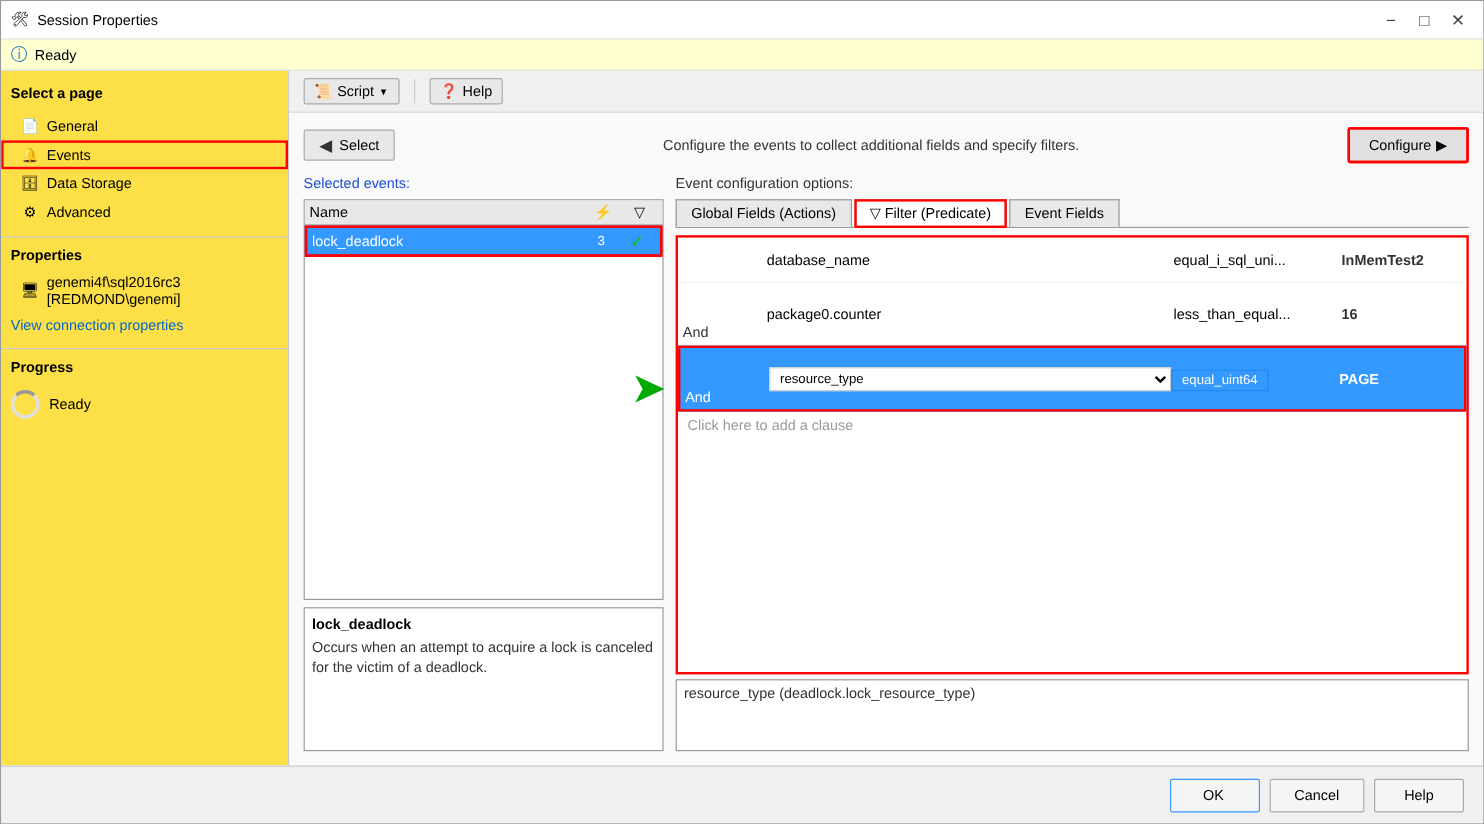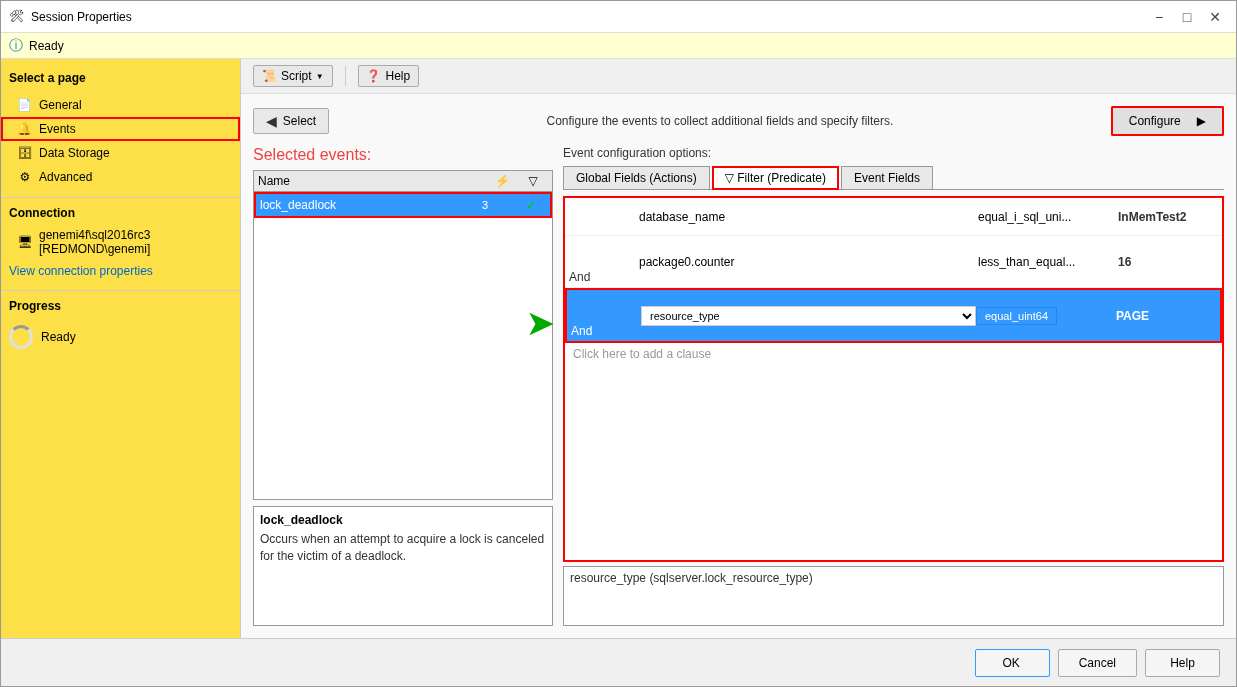--- a/index.html
+++ b/index.html
@@ -53,21 +53,21 @@
     
     .configure-row { display: flex; align-items: center; justify-content: space-between; }
     .configure-desc { font-size: 12px; color: #333; flex: 1; text-align: center; }
     .configure-btn { display: flex; align-items: center; gap: 4px; padding: 6px 16px; background: #e0e0e0; border: 2px solid red; cursor: pointer; font-size: 12px; border-radius: 2px; }
 
     
     .two-pane { display: flex; gap: 10px; flex: 1; }
 
     
     .left-pane { width: 300px; display: flex; flex-direction: column; gap: 6px; }
-    .pane-label { font-size: 16px; font-weight: normal; color: #ef4444; }
+    .pane-label { font-size: 12px; font-weight: normal; color: #1d4ed8; }
     .events-table { border: 1px solid #999; background: #fff; flex: 1; }
     .events-table-header { display: flex; background: #e8e8e8; border-bottom: 1px solid #999; padding: 3px 4px; }
     .col-name { flex: 1; font-size: 12px; }
     .col-lightning { width: 30px; text-align: center; font-size: 12px; }
     .col-filter { width: 30px; text-align: center; font-size: 12px; }
     .events-table-row { display: flex; align-items: center; padding: 3px 4px; background: #3399ff; color: white; border: 2px solid red; }
     .events-table-row .col-name { color: white; }
     .events-table-row .badge { background: transparent; color: white; font-size: 11px; }
     .events-table-row .check { color: #00cc00; font-size: 14px; }
 
@@ -115,21 +115,21 @@
     
     .bottom-bar { display: flex; justify-content: flex-end; align-items: center; padding: 8px 16px; gap: 8px; background: #f0f0f0; border-top: 1px solid #ccc; height: 48px; }
     .bottom-btn { padding: 6px 20px; border: 1px solid #aaa; background: #f5f5f5; cursor: pointer; font-size: 12px; border-radius: 2px; min-width: 75px; }
     .bottom-btn.ok-btn { border: 1px solid #3399ff; padding-left: 18px; }
 
     
     .select-btn { display: flex; align-items: center; gap: 6px; padding: 4px 12px; background: #e8e8e8; border: 1px solid #aaa; cursor: pointer; font-size: 12px; border-radius: 2px; }
     .back-arrow { font-size: 14px; color: #333; }
 
     
-    .red-outline { outline: 2px solid red; outline-offset: -2px; gap: 16px; }
+    .red-outline { outline: 2px solid red; outline-offset: -2px; }
   </style>
 </head>
 <body>
 
 <div class="window">
 
   <div class="titlebar">
     <span class="titlebar-icon">🛠</span>
     <span class="titlebar-title">Session Properties</span>
     <div class="titlebar-controls">
@@ -159,21 +159,21 @@
       </div>
       <div class="nav-item">
         <span class="nav-item-icon">🗄</span>
         <span>Data Storage</span>
       </div>
       <div class="nav-item">
         <span class="nav-item-icon">⚙</span>
         <span>Advanced</span>
       </div>
 
-      <div class="section-header">Connection</div>
+      <div class="section-header">Properties</div>
       <div class="nav-item">
         <span class="nav-item-icon">🖥</span>
         <span>
           <div>genemi4f\sql2016rc3</div>
           <div>[REDMOND\genemi]</div>
         </span>
       </div>
       <a class="link">View connection properties</a>
 
       <div class="section-header">Progress</div>
@@ -293,21 +293,21 @@
                   <div class="fr-operator-container">
                     <span class="fr-operator-box">equal_uint64</span>
                   </div>
                   <span class="fr-value">PAGE</span>
                 </div>
 
                 <div class="click-to-add">Click here to add a clause</div>
               </div>
 
               <div class="resource-type-box">
-                <span class="resource-type-text">resource_type (sqlserver.lock_resource_type)</span>
+                <span class="resource-type-text">resource_type (deadlock.lock_resource_type)</span>
               </div>
             </div>
 
           </div>
         </div>
       </div>
     </div>
 
   </div>
 

